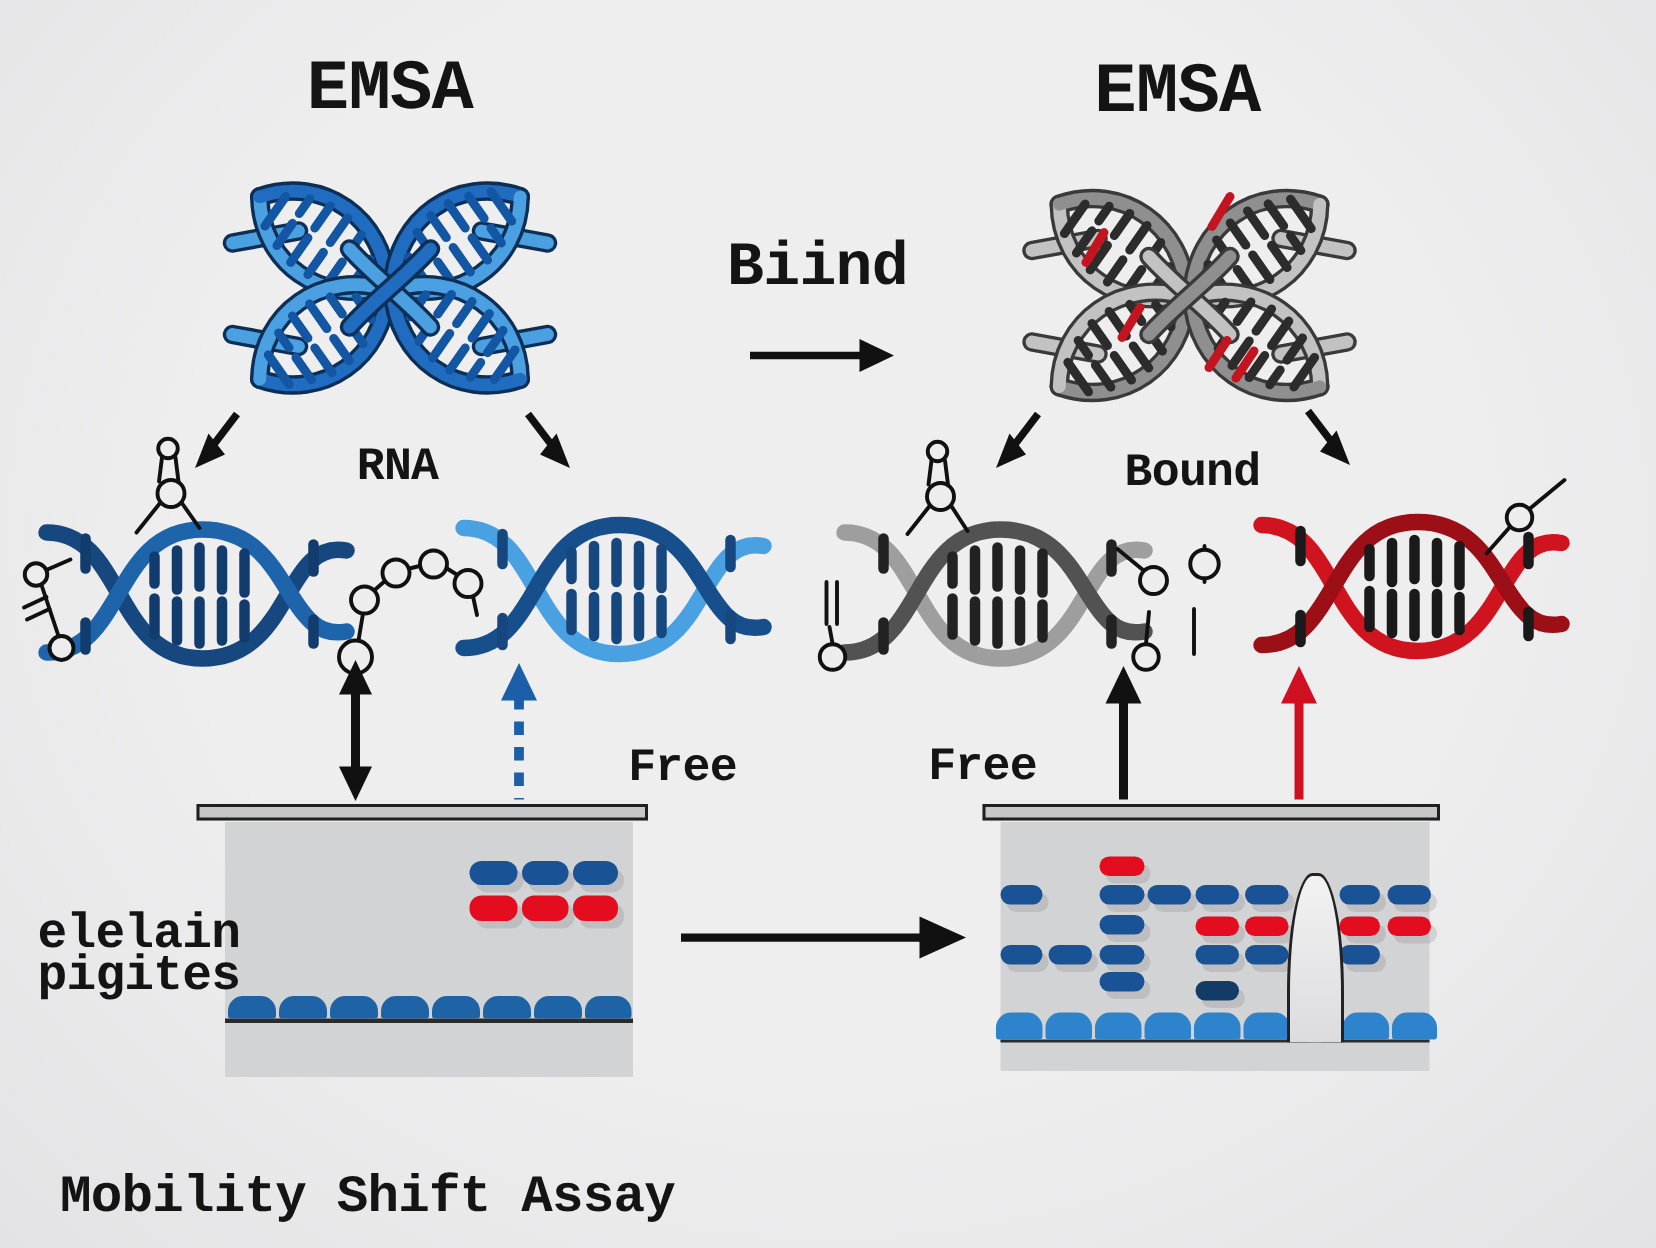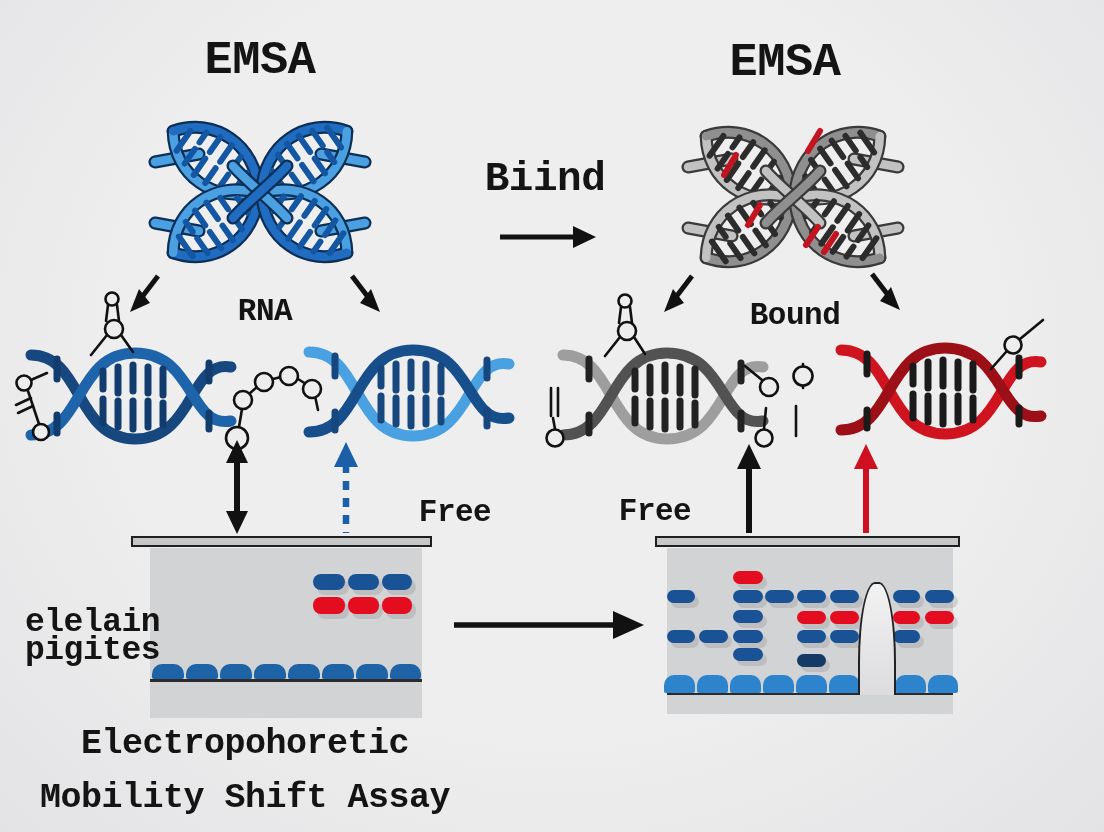--- a/index.html
+++ b/index.html
@@ -368,16 +368,15 @@
       <div class="bump" style="left: 862px; top: 675px; width: 31px; height: 18px; background: rgb(46, 132, 204);"></div>
       <div class="bump" style="left: 895px; top: 675px; width: 31px; height: 18px; background: rgb(46, 132, 204);"></div>
       <div class="bump" style="left: 928px; top: 675px; width: 30px; height: 18px; background: rgb(46, 132, 204);"></div>
     </div>
 
   <div class="arch"></div>
 
   <div class="txt rowlab" style="left:25px;top:606px;">elelain</div>
   <div class="txt rowlab" style="left:25px;top:634px;">pigites</div>
 
-  <div class="txt cap1 center" style="left:25px;top:726px;width:440px;">Electropohoretic</div>
   <div class="txt cap1 center" style="left:25px;top:768px;width:440px;margin-top:12px;">Mobility Shift Assay</div>
 
 </div>
 
 </body></html>

